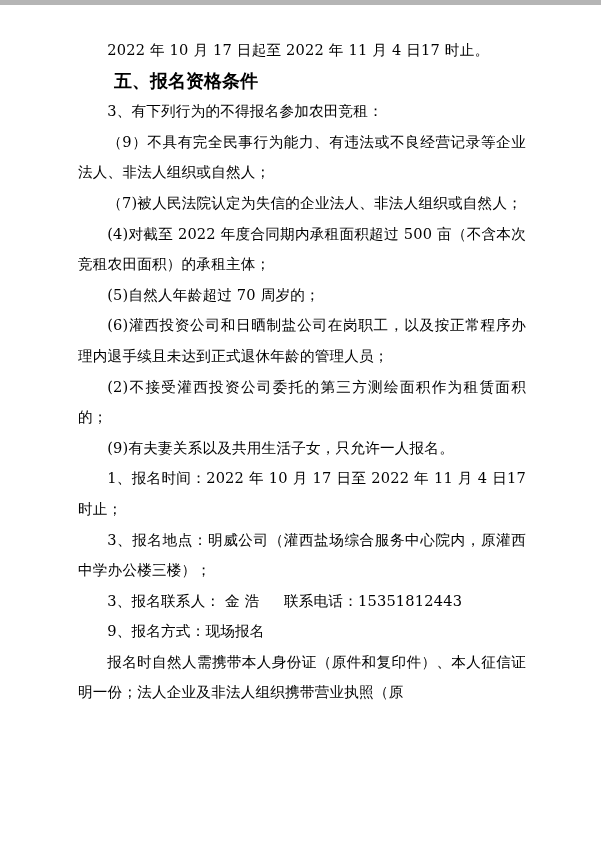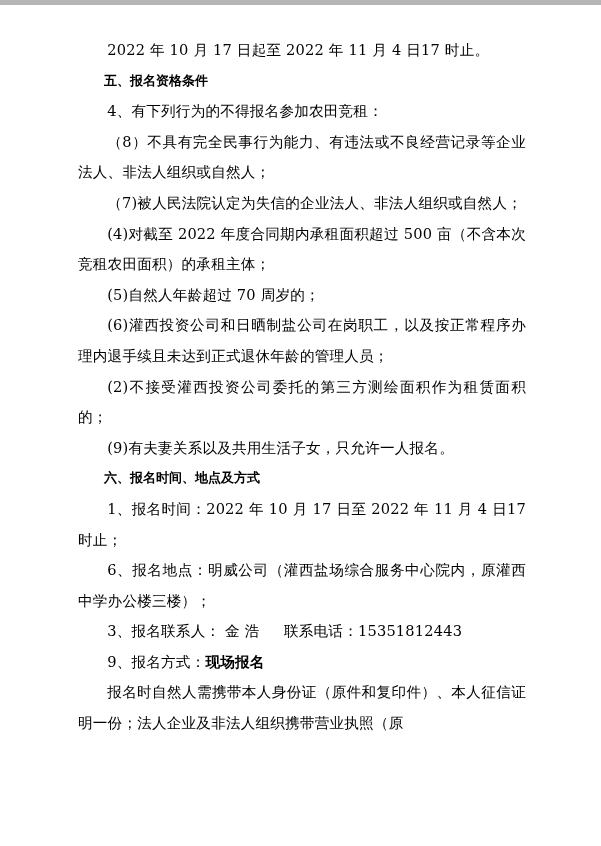--- a/index.html
+++ b/index.html
@@ -31,64 +31,63 @@
     color: #000000;
     text-align: justify;
     text-justify: inter-ideograph;
     margin: 0;
     letter-spacing: 0.2px;
   }
   .indent2 {
     text-indent: 2em;
   }
   .heading {
-    font-size: 13px;
+    font-size: 18px;
     line-height: 30.6px;
     font-weight: bold;
     text-indent: 2em;
     margin: 0;
     color: #000000;
   }
   .bold-run {
-    font-weight: bold;
+    font-weight: normal;
   }
 </style>
 </head>
 <body>
 
 <div class="page">
   <div class="content">
 
     <p class="para indent2">2022 年 10 月 17 日起至 2022 年 11 月 4 日17 时止。</p>
 
     <p class="heading">五、报名资格条件</p>
 
 
-    <p class="para indent2">4、有下列行为的不得报名参加农田竞租：</p>
+    <p class="para indent2">3、有下列行为的不得报名参加农田竞租：</p>
 
-    <p class="para indent2">（8）不具有完全民事行为能力、有违法或不良经营记录等企业法人、非法人组织或自然人；</p>
+    <p class="para indent2">（9）不具有完全民事行为能力、有违法或不良经营记录等企业法人、非法人组织或自然人；</p>
 
     <p class="para indent2">（7)被人民法院认定为失信的企业法人、非法人组织或自然人；</p>
 
 
     <p class="para indent2">(4)对截至 2022 年度合同期内承租面积超过 500 亩（不含本次竞租农田面积）的承租主体；</p>
 
     <p class="para indent2">(5)自然人年龄超过 70 周岁的；</p>
 
     <p class="para indent2">(6)灌西投资公司和日晒制盐公司在岗职工，以及按正常程序办理内退手续且未达到正式退休年龄的管理人员；</p>
 
     <p class="para indent2">(2)不接受灌西投资公司委托的第三方测绘面积作为租赁面积的；</p>
 
     <p class="para indent2">(9)有夫妻关系以及共用生活子女，只允许一人报名。</p>
 
-    <p class="heading">六、报名时间、地点及方式</p>
 
     <p class="para indent2">1、报名时间：2022 年 10 月 17 日至 2022 年 11 月 4 日17 时止；</p>
 
-    <p class="para indent2">6、报名地点：明威公司（灌西盐场综合服务中心院内，原灌西中学办公楼三楼）；</p>
+    <p class="para indent2">3、报名地点：明威公司（灌西盐场综合服务中心院内，原灌西中学办公楼三楼）；</p>
 
     <p class="para indent2">3、报名联系人： 金 浩 　 联系电话：15351812443</p>
 
     <p class="para indent2"><span>9、报名方式：</span><span class="bold-run">现场报名</span></p>
 
     <p class="para indent2">报名时自然人需携带本人身份证（原件和复印件）、本人征信证明一份；法人企业及非法人组织携带营业执照（原</p>
 
   </div>
 </div>
 

